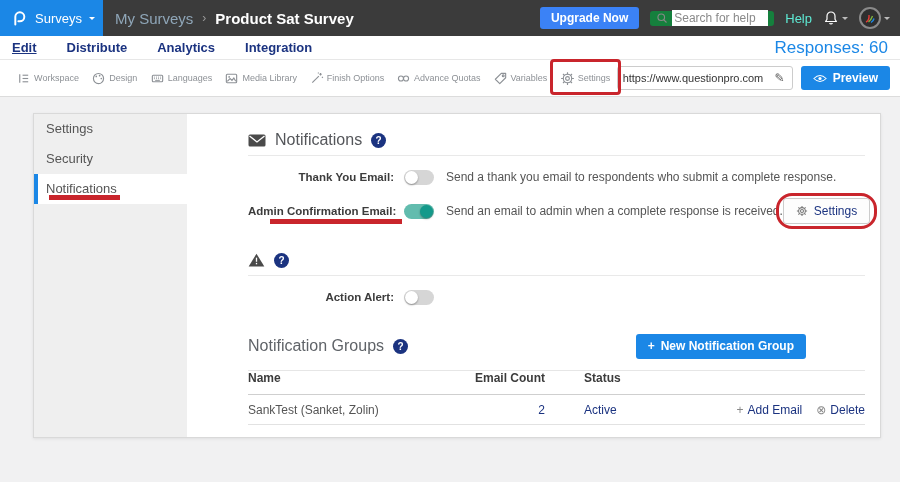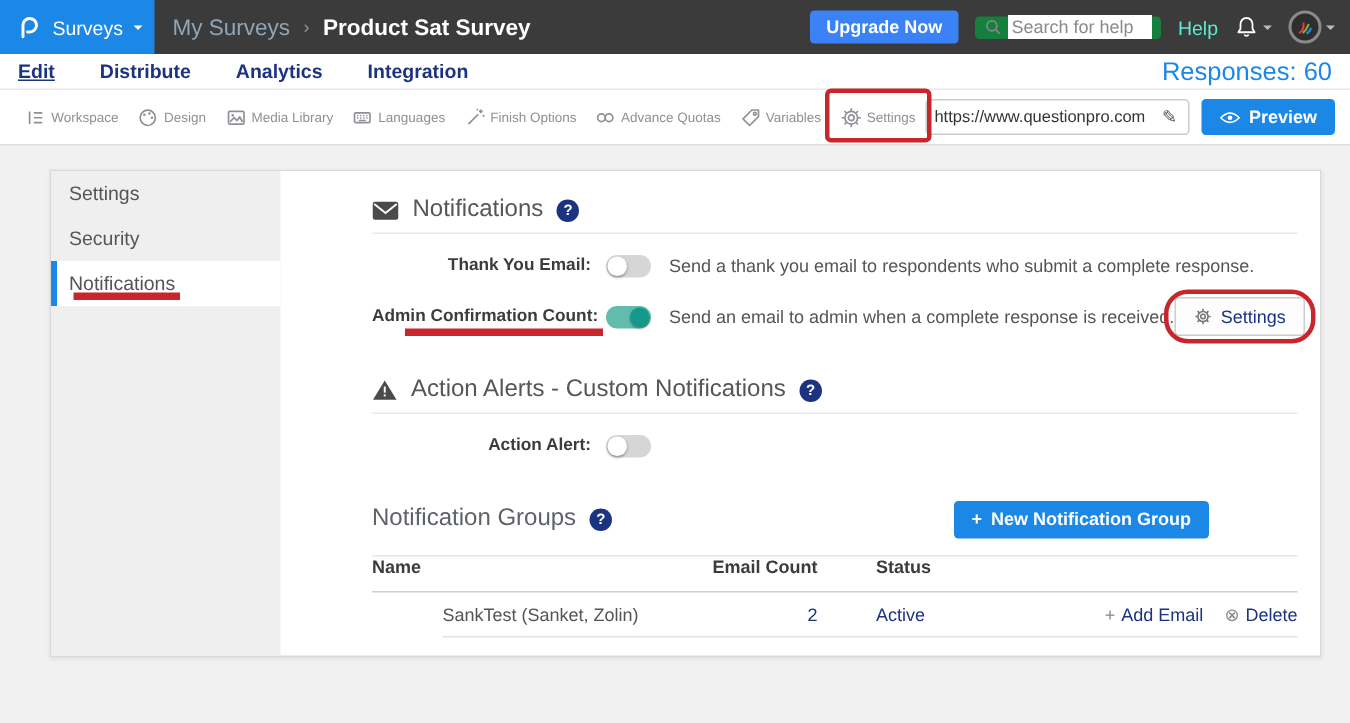--- a/index.html
+++ b/index.html
@@ -67,21 +67,21 @@
   .settings-btn { position:relative; margin-left:auto; margin-right:30px; height:26px; border:1px solid #ccc; border-radius:3px; background:#fdfdfd; display:flex; align-items:center; gap:6px; padding:0 12px; font-size:12px; color:#1B3380; cursor:pointer; flex-shrink:0; }
 
   .sec-head.second { margin-top:18px; }
   .groups-head { display:flex; align-items:center; margin-top:22px; height:28px; }
   .groups-title-wrap { display:flex; align-items:center; gap:9px; }
   .groups-title { font-size:16px; color:#5f6368; }
   .new-group-btn { margin-left:auto; margin-right:59px; background:#1B87E6; color:#fff; border-radius:3px; height:25px; display:flex; align-items:center; gap:6px; padding:0 12px; font-size:12px; font-weight:bold; cursor:pointer; }
 
   .table { margin-top:10px; border-top:1px solid #e6e6e6; }
   .t-head { display:flex; align-items:flex-start; height:24px; border-bottom:1px solid #cfcfcf; font-size:12px; font-weight:bold; color:#3c3c3c; }
-  .t-row { display:flex; align-items:center; height:30px; border-bottom:1px solid #e2e2e2; font-size:12px; color:#555;margin-left:47px; }
+  .t-row { display:flex; align-items:center; height:30px; border-bottom:1px solid #e2e2e2; font-size:12px; color:#555; }
   .col-name { flex:1; }
   .col-count { width:80px; text-align:right; }
   .col-status { width:110px; padding-left:39px; }
   .col-actions { width:210px; display:flex; justify-content:flex-end; align-items:center; gap:14px; }
   .link { color:#1B3380; cursor:pointer; }
   .action-link { display:flex; align-items:center; gap:4px; color:#1B3380; font-size:12px; cursor:pointer; }
   .action-ic { color:#888; font-size:12px; }
 
   
   .ann-box { position:absolute; border:3px solid #C9252C; pointer-events:none; z-index:5; }
@@ -174,36 +174,36 @@
             <circle cx="8.8" cy="11.2" r="1.7" fill="#fff"></circle>
             <circle cx="5.6" cy="5.8" r="0.9" fill="#8d9196"></circle>
             <circle cx="9.2" cy="5" r="0.9" fill="#8d9196"></circle>
             <circle cx="11" cy="8" r="0.9" fill="#8d9196"></circle>
           </svg>
       </span>
       <span class="tool-label">Design</span>
     </div>
     <div class="tool-item">
       <span style="display:flex;">
+        <svg width="15" height="15" viewBox="0 0 16 16" fill="none" stroke="#8d9196" stroke-width="1">
+            <rect x="2.5" y="4.5" width="11" height="7" rx="1" stroke-width="1.2"></rect>
+            <path d="M4.2 6.5 h1 M6.4 6.5 h1 M8.6 6.5 h1 M10.8 6.5 h1 M4.2 8.2 h1 M6.4 8.2 h1 M8.6 8.2 h1 M10.8 8.2 h1 M5.5 10 h5"></path>
+          </svg>
+      </span>
+      <span class="tool-label">Languages</span>
+    </div>
+    <div class="tool-item">
+      <span style="display:flex;">
         <svg width="15" height="15" viewBox="0 0 16 16" fill="none" stroke="#8d9196" stroke-width="1.2">
             <rect x="2.5" y="3.5" width="11" height="9" rx="1"></rect>
             <circle cx="5.5" cy="6.3" r="0.9" fill="#8d9196" stroke="none"></circle>
             <path d="M3.5 11 L6.5 8 L8.5 10 L10.5 7.5 L12.5 11"></path>
           </svg>
       </span>
       <span class="tool-label">Media Library</span>
-    </div>
-    <div class="tool-item">
-      <span style="display:flex;">
-        <svg width="15" height="15" viewBox="0 0 16 16" fill="none" stroke="#8d9196" stroke-width="1">
-            <rect x="2.5" y="4.5" width="11" height="7" rx="1" stroke-width="1.2"></rect>
-            <path d="M4.2 6.5 h1 M6.4 6.5 h1 M8.6 6.5 h1 M10.8 6.5 h1 M4.2 8.2 h1 M6.4 8.2 h1 M8.6 8.2 h1 M10.8 8.2 h1 M5.5 10 h5"></path>
-          </svg>
-      </span>
-      <span class="tool-label">Languages</span>
     </div>
     <div class="tool-item">
       <span style="display:flex;">
         <svg width="15" height="15" viewBox="0 0 16 16" fill="none" stroke="#8d9196" stroke-width="1.2">
             <line x1="3.5" y1="12.5" x2="10.5" y2="5.5"></line>
             <path d="M12.3 2.2 v2.6 M11 3.5 h2.6 M13.8 6.2 l1 1 M9.5 1.8 l.8 .8"></path>
           </svg>
       </span>
       <span class="tool-label">Finish Options</span>
     </div>
@@ -281,21 +281,21 @@
       <div class="toggle-row row-1">
         <span class="row-label">Thank You Email:</span>
         <div class="toggle">
             <div class="knob"></div>
           </div>
         <span class="row-desc">Send a thank you email to respondents who submit a complete response.</span>
       </div>
 
       <div class="toggle-row row-2">
         <span class="row-label">
-          <span>Admin Confirmation Count:</span>
+          <span>Admin Confirmation Email:</span>
           <span class="ann-bar ann-admin"></span>
         </span>
         <div class="toggle on">
             <div class="knob"></div>
           </div>
         <span class="row-desc">Send an email to admin when a complete response is received.</span>
         <div class="settings-btn">
           <div class="ann-box ann-btn"></div>
           <span style="display:flex;">
             <svg width="12" height="12" viewBox="0 0 16 16" fill="none" stroke="#777" stroke-width="1.4">
@@ -309,21 +309,20 @@
       </div>
 
       <div class="sec-head second">
         <span style="display:flex;">
           <svg width="17" height="14" viewBox="0 0 18 15">
               <path d="M9 0.8 L17.4 14.4 H0.6 Z" fill="#4a4a4a"></path>
               <rect x="8.3" y="5" width="1.4" height="4.4" fill="#fff"></rect>
               <rect x="8.3" y="10.6" width="1.4" height="1.5" fill="#fff"></rect>
             </svg>
         </span>
-        <span class="sec-title">Action Alerts - Custom Notifications</span>
         <span class="help-dot">?</span>
       </div>
       <div class="divider"></div>
 
       <div class="toggle-row row-3">
         <span class="row-label">Action Alert:</span>
         <div class="toggle">
             <div class="knob"></div>
           </div>
       </div>

